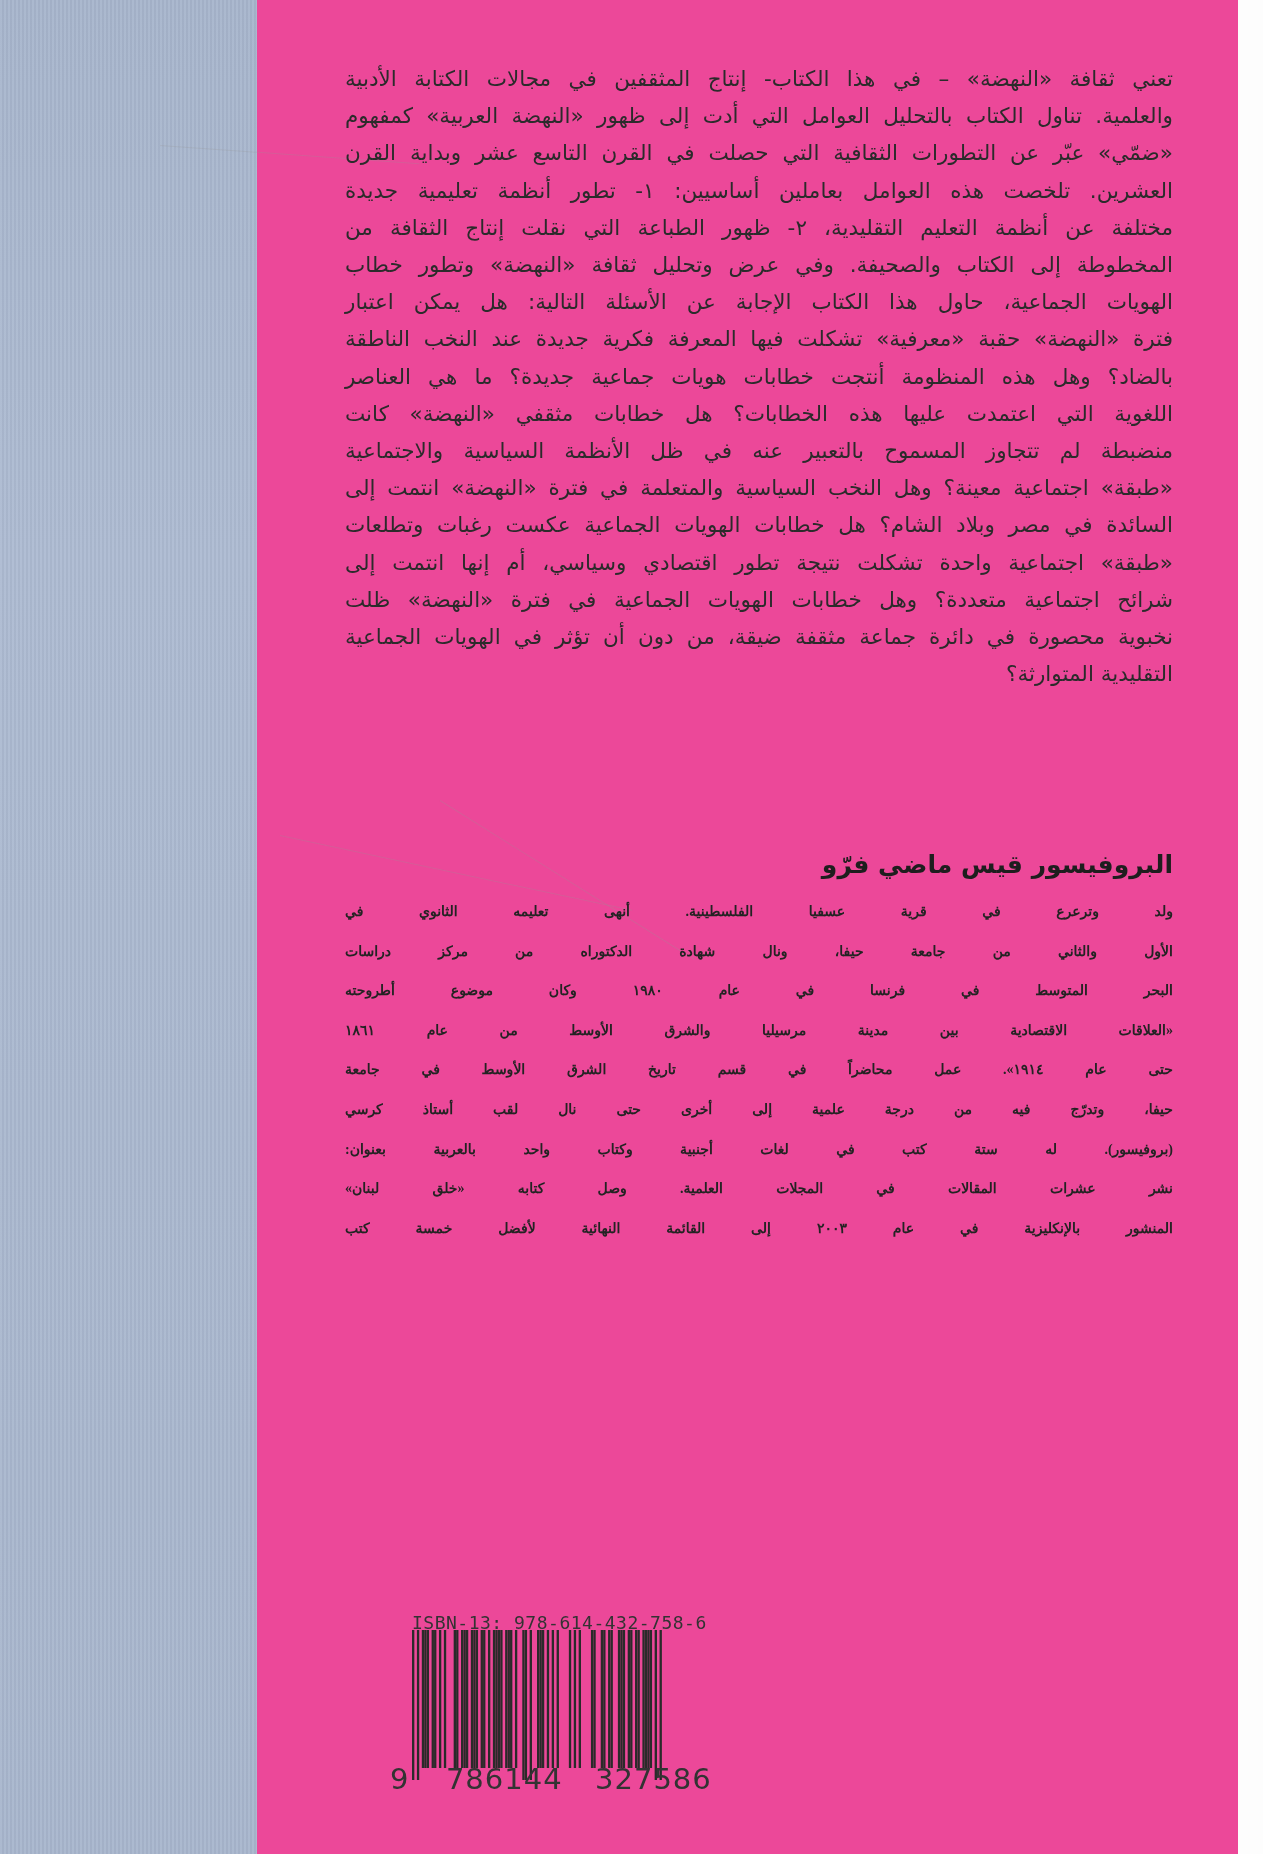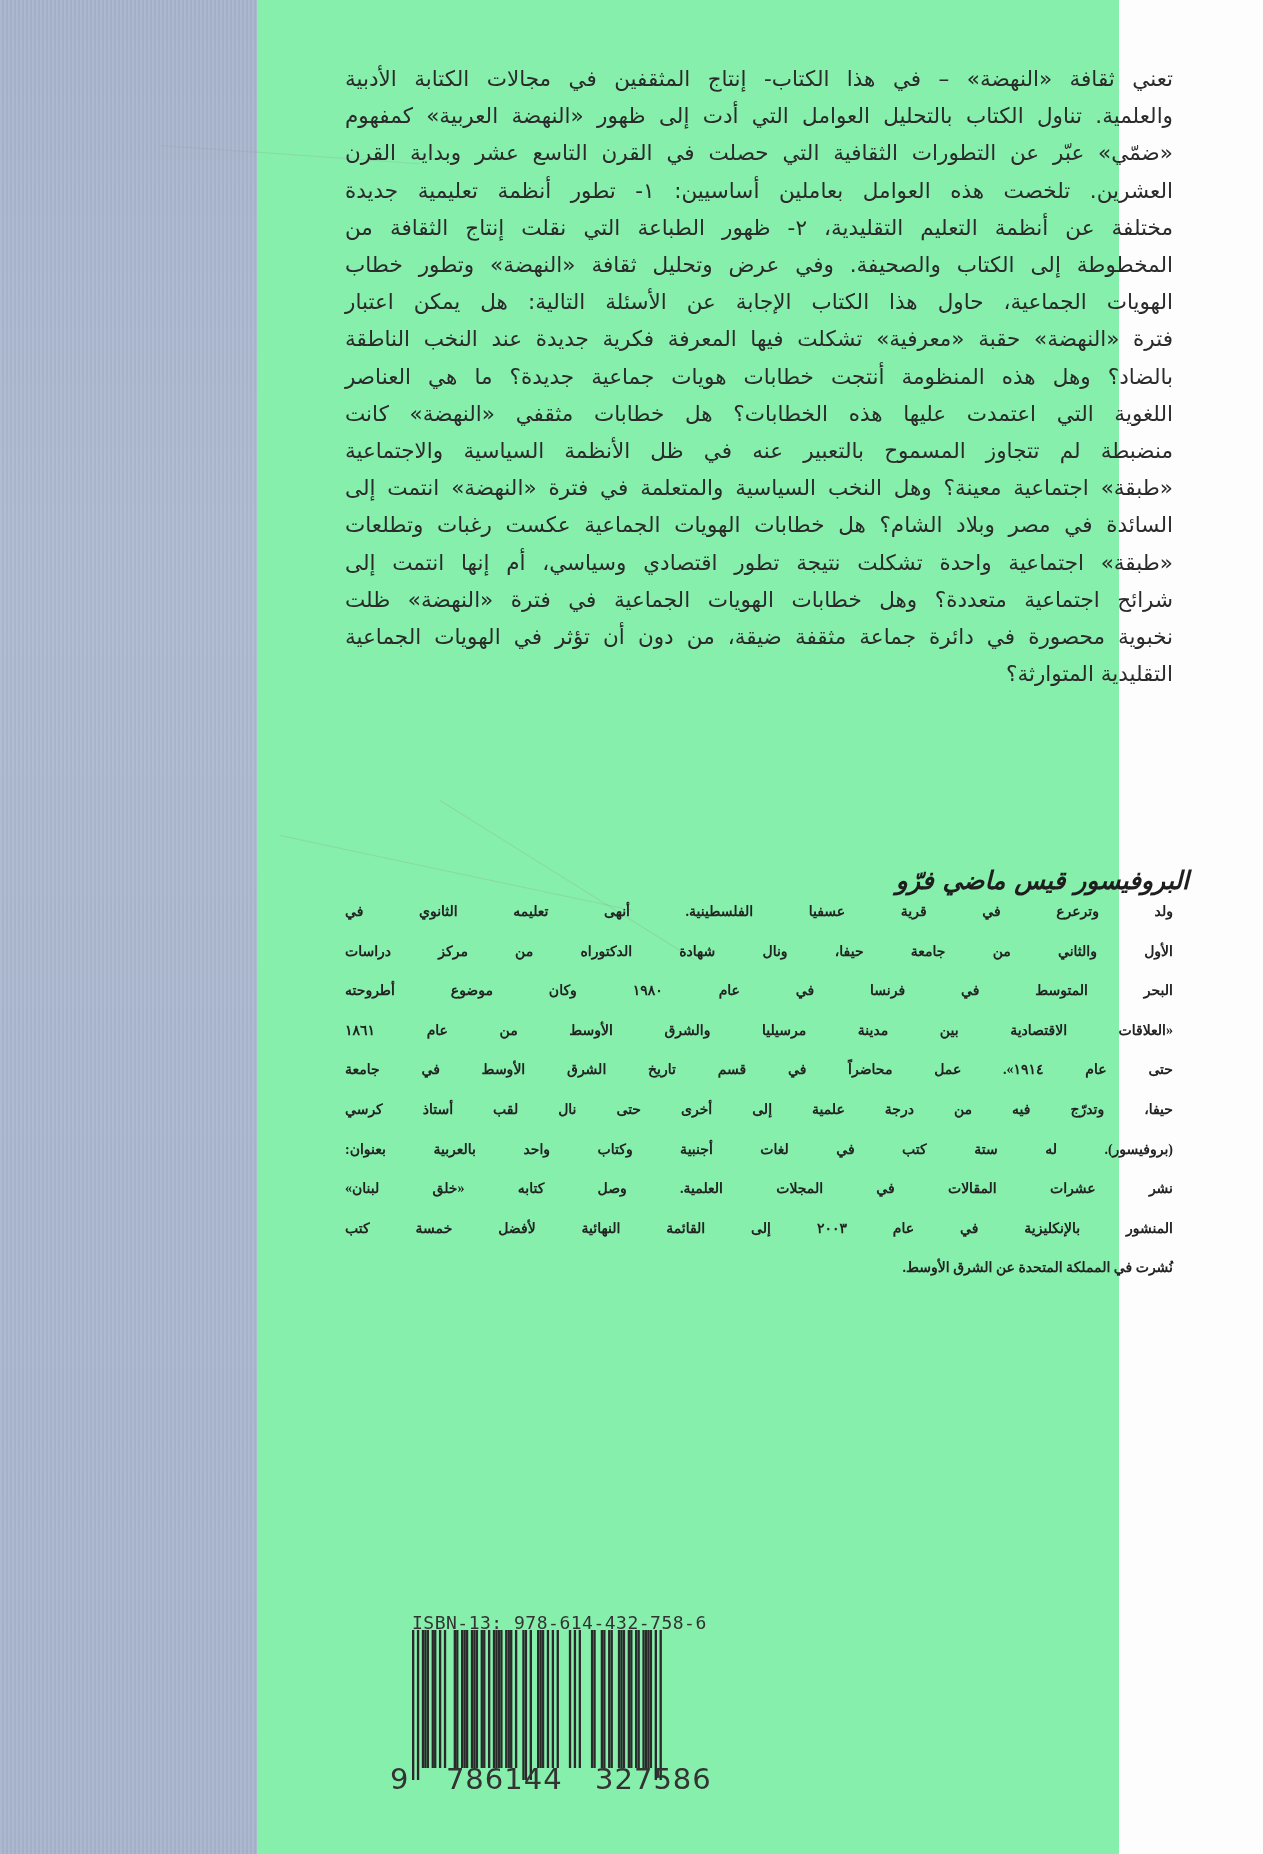--- a/index.html
+++ b/index.html
@@ -5,23 +5,23 @@
     html, body {
       margin: 0;
       padding: 0;
       width: 1263px;
       height: 1854px;
       overflow: hidden;
       background: #fdfdfd;
     }
     .page {
       position: relative;
-      width: 1119px;
+      width: 1238px;
       height: 1854px;
-      background: #86efac;
+      background: #ec4899;
     }
     .spine-band {
       position: absolute;
       left: 0;
       top: 0;
       width: 257px;
       height: 1854px;
       background:
         repeating-linear-gradient(90deg, rgba(255,255,255,0.05) 0 2px, rgba(0,0,0,0.03) 2px 4px),
         linear-gradient(180deg, #a7b5cc 0%, #adbbd2 30%, #aab8cf 60%, #a8b6cd 100%);
@@ -56,22 +56,21 @@
       left: 345px;
       top: 847px;
       width: 828px;
       direction: rtl;
       text-align: right;
       font-family: "DejaVu Sans", sans-serif;
       font-weight: bold;
       font-size: 25px;
       line-height: 36px;
       color: #1e1e1e;
-      margin: 16px;
-      font-style: italic;
+      margin: 0;
     }
     .bio {
       position: absolute;
       left: 345px;
       top: 892px;
       width: 828px;
       direction: rtl;
       font-family: Liberation Serif, serif;
       font-weight: bold;
       font-size: 14px;
@@ -165,21 +164,20 @@
   <p class="bio">
     <span class="line">ولد وترعرع في قرية عسفيا الفلسطينية. أنهى تعليمه الثانوي في</span>
     <span class="line">الأول والثاني من جامعة حيفا، ونال شهادة الدكتوراه من مركز دراسات</span>
     <span class="line">البحر المتوسط في فرنسا في عام ١٩٨٠ وكان موضوع أطروحته</span>
     <span class="line">«العلاقات الاقتصادية بين مدينة مرسيليا والشرق الأوسط من عام ١٨٦١</span>
     <span class="line">حتى عام ١٩١٤». عمل محاضراً في قسم تاريخ الشرق الأوسط في جامعة</span>
     <span class="line">حيفا، وتدرّج فيه من درجة علمية إلى أخرى حتى نال لقب أستاذ كرسي</span>
     <span class="line">(بروفيسور). له ستة كتب في لغات أجنبية وكتاب واحد بالعربية بعنوان:</span>
     <span class="line">نشر عشرات المقالات في المجلات العلمية. وصل كتابه «خلق لبنان»</span>
     <span class="line">المنشور بالإنكليزية في عام ٢٠٠٣ إلى القائمة النهائية لأفضل خمسة كتب</span>
-    <span class="line last">نُشرت في المملكة المتحدة عن الشرق الأوسط.</span>
   </p>
 
   <div class="barcode-block">
     <div class="isbn-label">ISBN-13: 978-614-432-758-6</div>
     <svg class="barcode-svg" id="barcode-svg" width="250" height="150" xmlns="http://www.w3.org/2000/svg">
         <rect x="0.00" y="0" width="2.33" height="150" fill="#2a2a2a"></rect>
         <rect x="4.90" y="0" width="2.33" height="150" fill="#2a2a2a"></rect>
         <rect x="9.80" y="0" width="2.33" height="138" fill="#2a2a2a"></rect>
         <rect x="12.25" y="0" width="2.33" height="138" fill="#2a2a2a"></rect>
         <rect x="14.71" y="0" width="2.33" height="138" fill="#2a2a2a"></rect>

